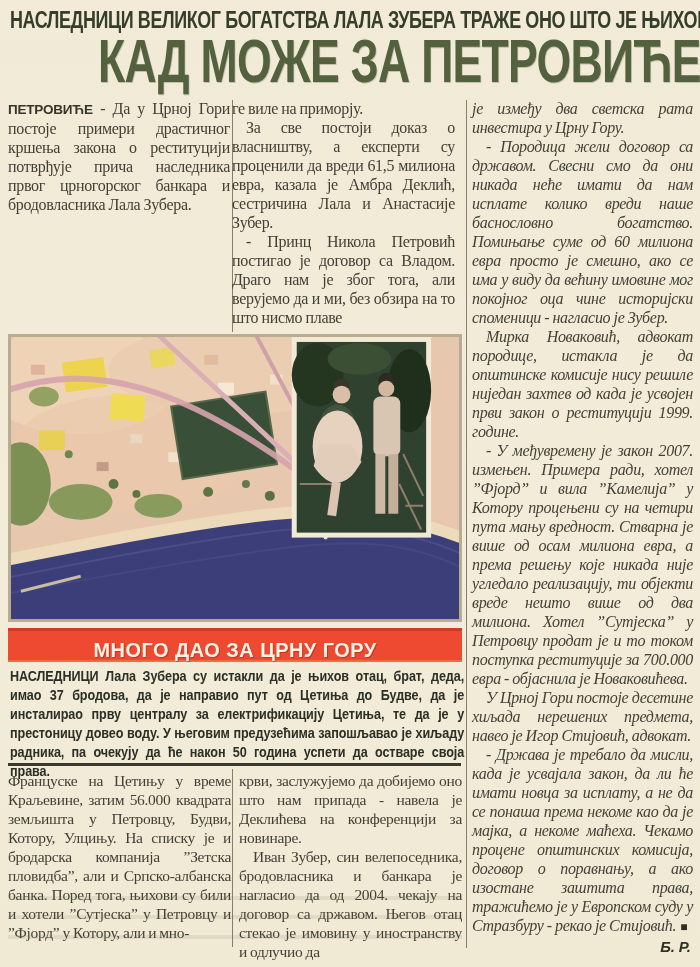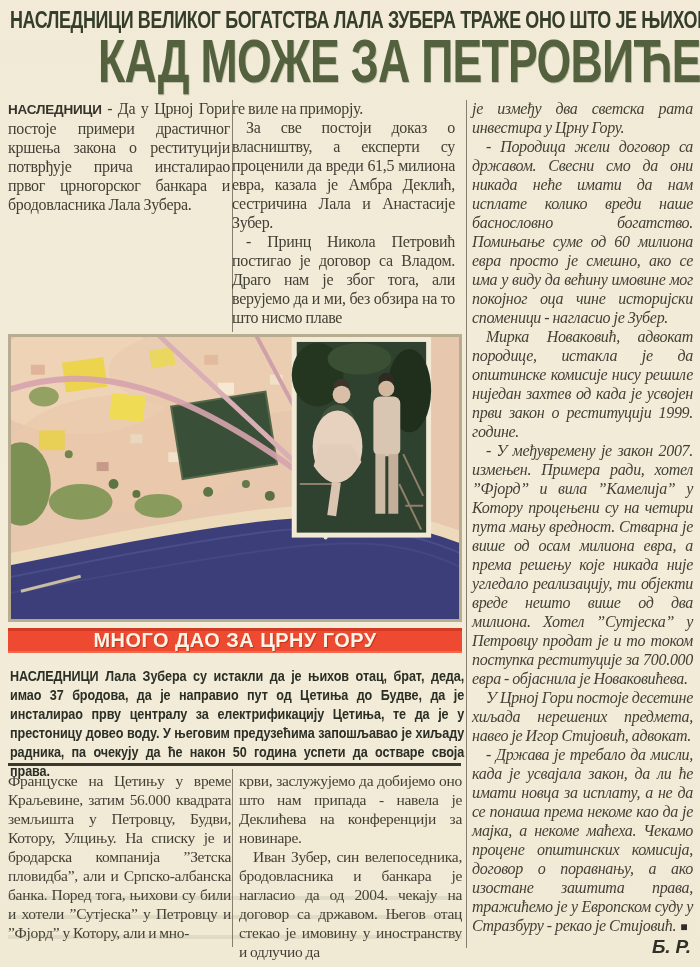--- a/index.html
+++ b/index.html
@@ -26,29 +26,29 @@
   .bcol1{left:8px;top:771px;width:223px;font-size:15.5px;}
   .bcol2{left:239px;top:771px;width:223px;font-size:15.5px;}
   .lead{font-family:"Liberation Sans",sans-serif;font-weight:700;font-size:13.5px;
         letter-spacing:-.2px;color:#36332b;}
   .vrule{position:absolute;width:1px;background:#837e6e;}
   .r1{left:232px;top:100px;height:232px;}
   .r2{left:466px;top:100px;height:848px;}
   .r3{left:232px;top:769px;height:178px;}
   .endmark{font-size:12px;color:#2f2d26;margin-left:4px;}
   .byline{position:absolute;right:2px;bottom:-1px;font-family:"Liberation Sans",sans-serif;
-          font-weight:700;font-size:19px;color:#2f3026;letter-spacing:0;margin-top:37px;}
+          font-weight:700;font-size:15px;color:#2f3026;letter-spacing:0;margin-top:37px;}
   
   .photo{position:absolute;left:8px;top:334px;width:454px;height:288px;margin:0;
          border:1px solid #b9ad92;box-sizing:border-box;background:#e7c7ad;}
   .photo svg{display:block;width:100%;height:100%;}
   
-  .banner{position:absolute;left:8px;top:628px;width:454px;height:25px;background:#ee4a31;
+  .banner{position:absolute;left:8px;top:628px;width:454px;height:34px;background:#ee4a31;
           box-shadow:inset 0 3px 0 #d23a24, inset 0 -2px 0 #f4694c;
-          display:flex;align-items:flex-start;justify-content:center;}
+          display:flex;align-items:flex-end;justify-content:center;}
   .banner span{font-family:"Liberation Sans",sans-serif;font-weight:700;font-size:21px;
                color:#fdf4e6;transform:scaleX(.95);letter-spacing:.5px;
                text-shadow:1px 1px 0 rgba(150,30,10,.5);}
   .caption{position:absolute;left:10px;top:667px;width:522px;transform:scaleX(.87);
            transform-origin:0 0;font-family:"Liberation Sans",sans-serif;font-weight:700;
            font-size:14.5px;line-height:19px;color:#2c2f25;text-align:justify;
            letter-spacing:-.1px;}
   .hrule{position:absolute;left:8px;top:763px;width:453px;height:3px;background:#3b382e;}
   .ghost{position:absolute;left:8px;top:884px;width:454px;height:66px;pointer-events:none;
          background:repeating-linear-gradient(180deg,transparent 0 12px,
@@ -62,21 +62,21 @@
   <header>
     <div class="kicker">НАСЛЕДНИЦИ ВЕЛИКОГ БОГАТСТВА ЛАЛА ЗУБЕРА ТРАЖЕ ОНО ШТО ЈЕ ЊИХОВО</div>
     <h1 class="headline">КАД МОЖЕ ЗА ПЕТРОВИЋЕ...</h1>
   </header>
 
   <div class="vrule r1"></div>
   <div class="vrule r2"></div>
   <div class="vrule r3"></div>
 
   <section class="col col1">
-    <p><span class="lead">НАСЛЕДНИЦИ</span><span> - Да у Црној Гори постоје примери драстичног кршења закона о реституцији потврђује прича инсталирао првог црногорског банкара и бродовласника Лала Зубера.</span></p>
+    <p><span class="lead">ПЕТРОВИЋЕ</span><span> - Да у Црној Гори постоје примери драстичног кршења закона о реституцији потврђује прича наследника првог црногорског банкара и бродовласника Лала Зубера.</span></p>
   </section>
 
   <section class="col col2">
     <p>ге виле на приморју.</p>
     <p class="ind">За све постоји доказ о власништву, а експерти су проценили да вреди 61,5 милиона евра, казала је Амбра Деклић, сестричина Лала и Анастасије Зубер.</p>
     <p class="ind">- Принц Никола Петровић постигао је договор са Владом. Драго нам је због тога, али верујемо да и ми, без обзира на то што нисмо плаве</p>
   </section>
 
   <section class="col col3">
     <p>је између два светска рата инвестира у Црну Гору.</p>

